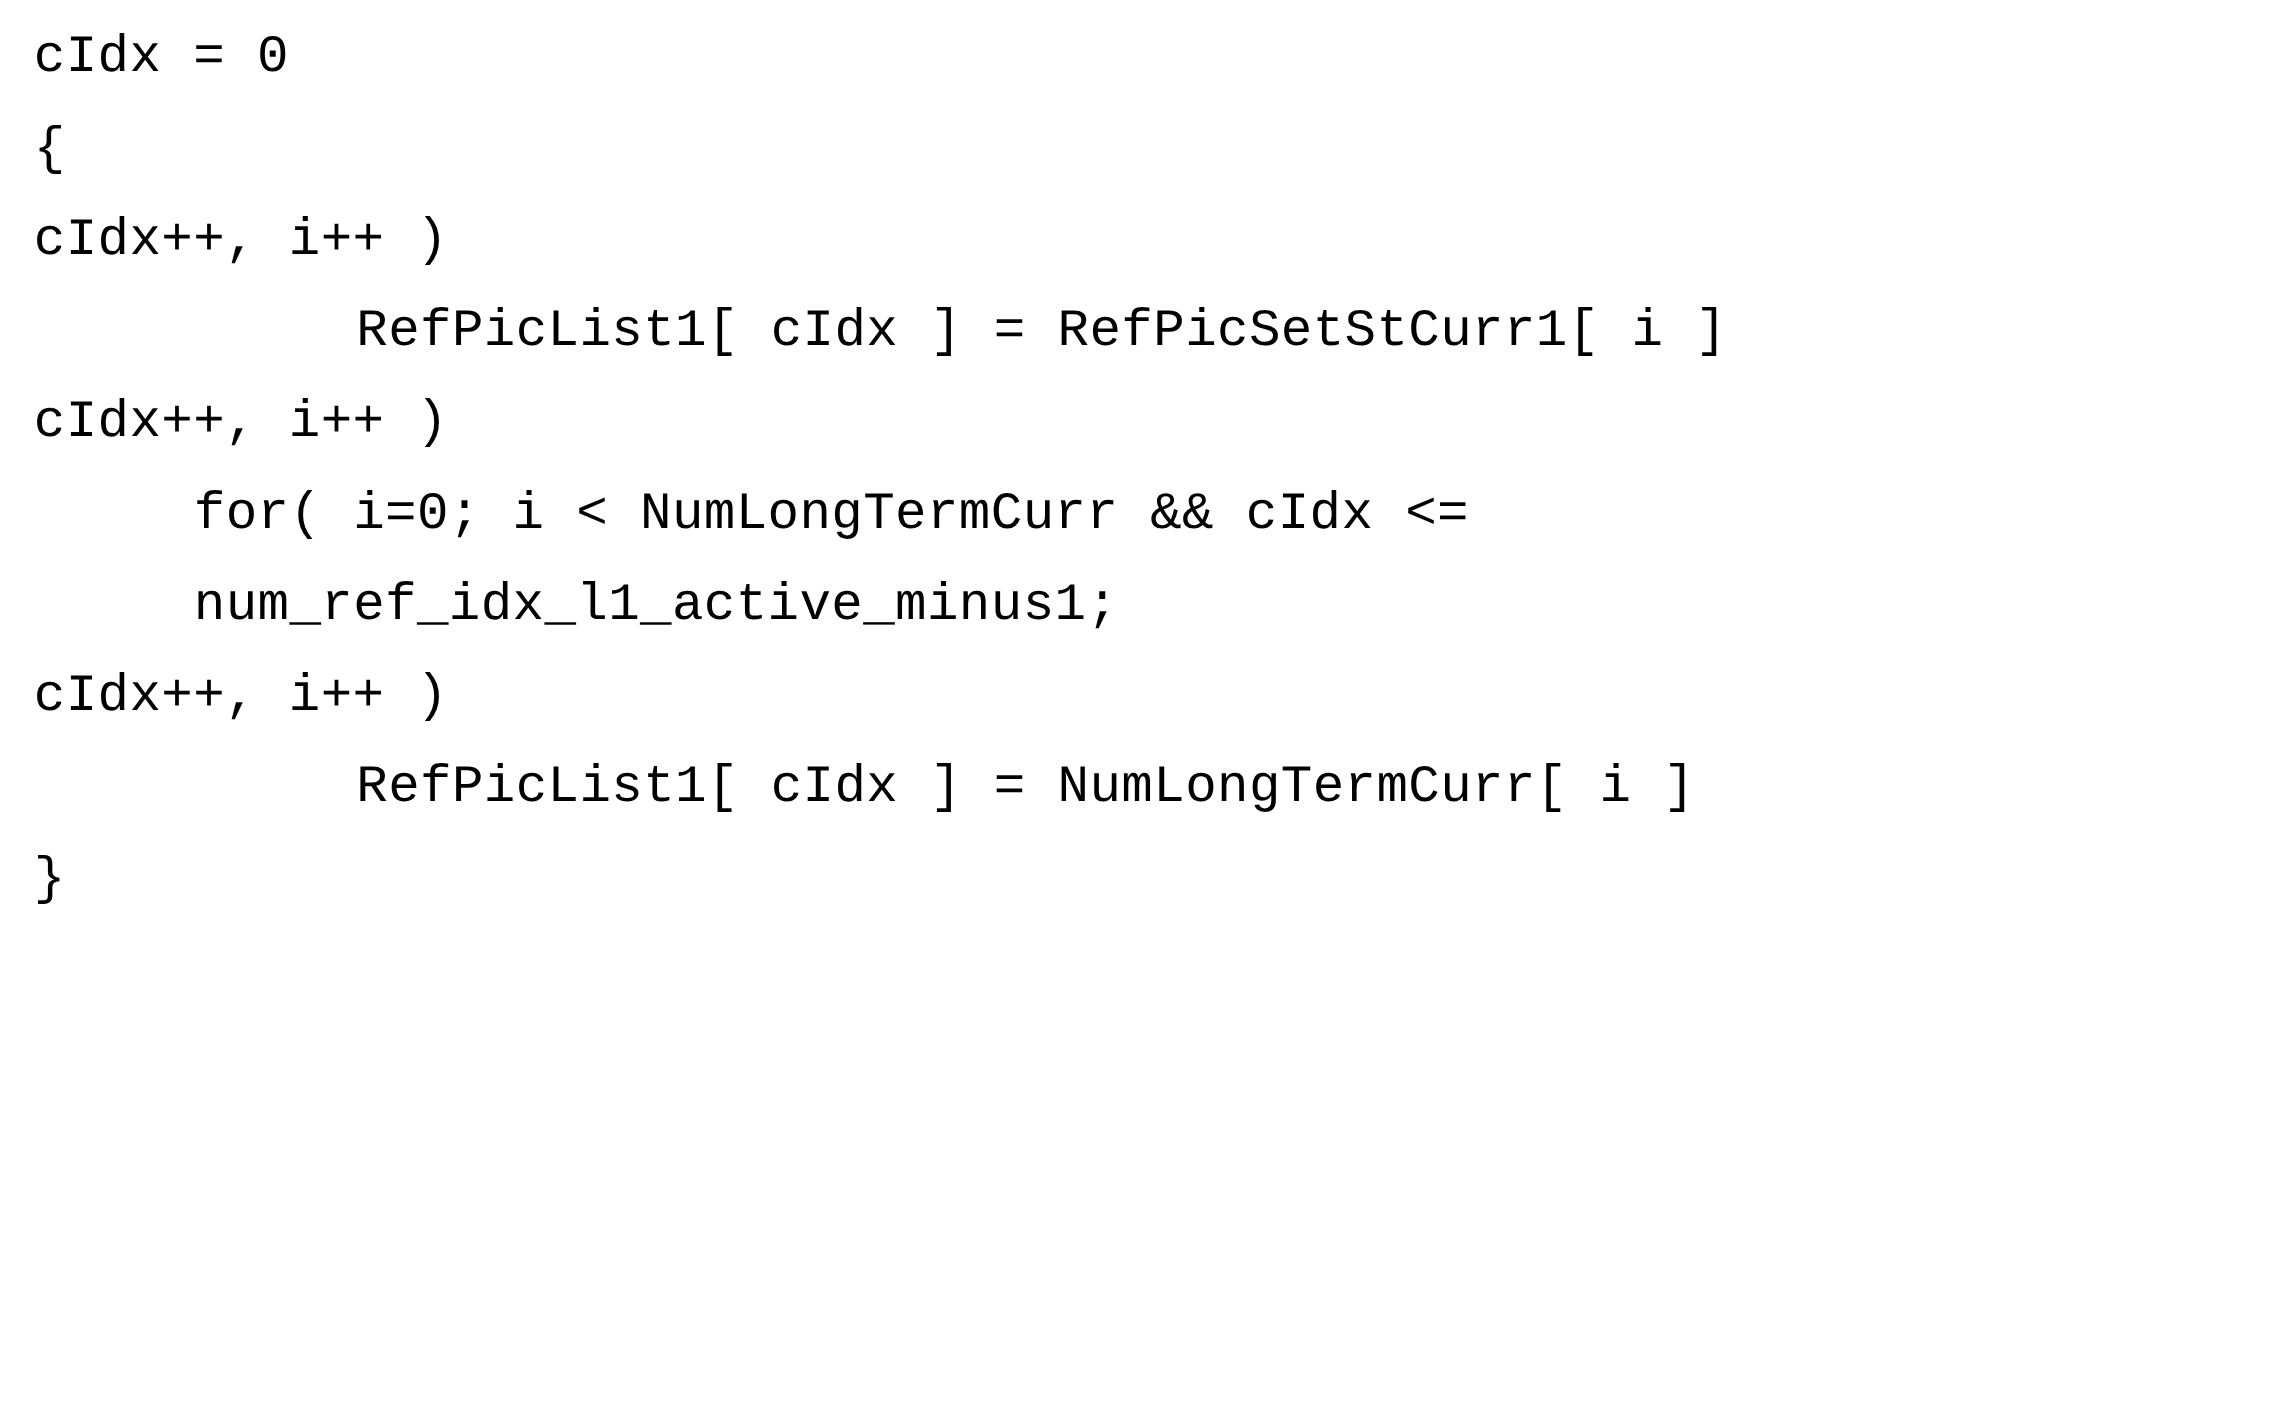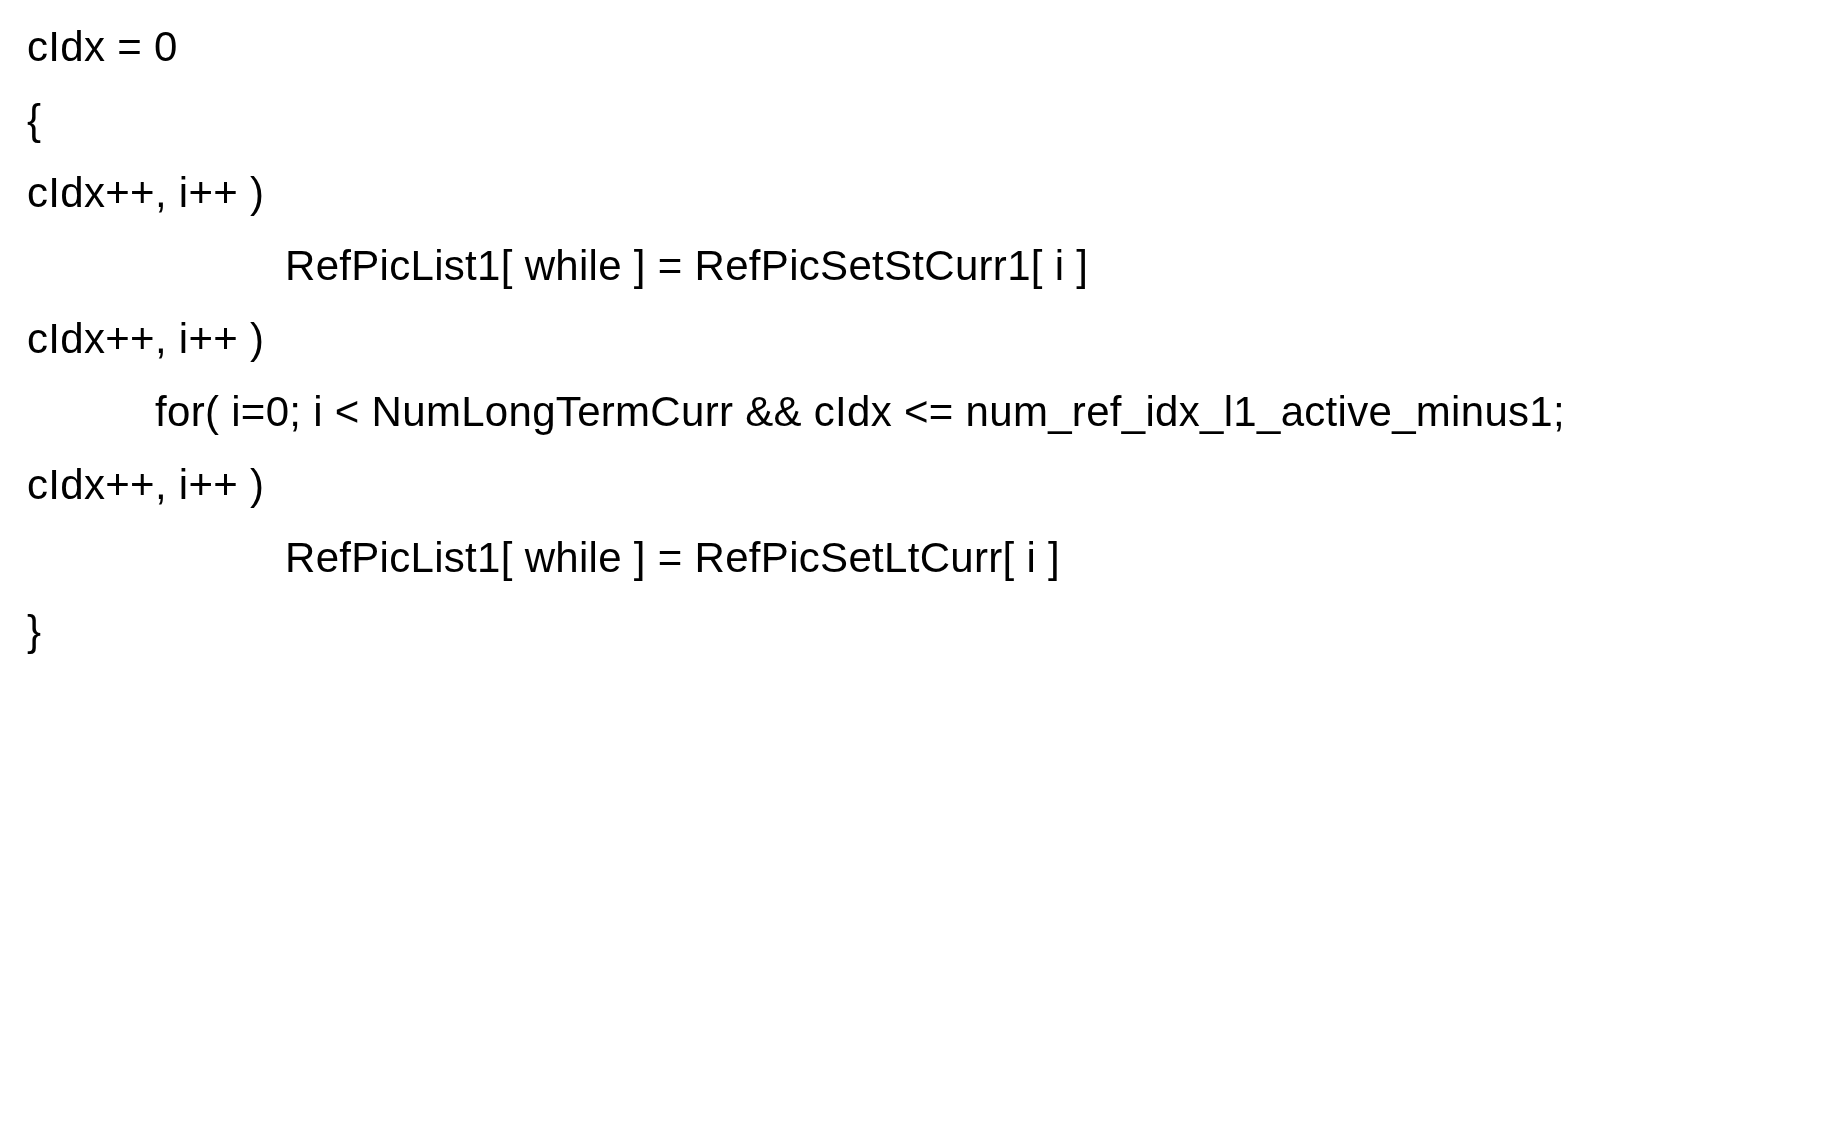--- a/index.html
+++ b/index.html
@@ -6,21 +6,21 @@
     margin: 0;
     padding: 0;
     background: #ffffff;
   }
   .page {
     width: 1829px;
     height: 1131px;
     box-sizing: border-box;
     background: #ffffff;
     color: #000000;
-    font-family: Liberation Sans, sans-serif;
+    font-family: Liberation Mono, monospace;
     font-size: 42px;
     padding: 10px 20px 0 27px;
     overflow: hidden;
   }
   .code-line {
     white-space: pre-wrap;
     line-height: 73px;
     min-height: 73px;
     letter-spacing: 0.3px;
   }
@@ -28,19 +28,19 @@
   .indent-1 { padding-left: 128px; }
   .indent-2 { padding-left: 258px; }
 </style>
 </head>
 <body>
 
 <div class="page">
   <div class="code-line indent-0">cIdx = 0</div>
   <div class="code-line indent-0">{</div>
   <div class="code-line indent-0">cIdx++, i++ )</div>
-  <div class="code-line indent-2">RefPicList1[ while ] = RefPicSetStCurr1[ i ]</div>
+  <div class="code-line indent-2">RefPicList1[ cIdx ] = RefPicSetStCurr1[ i ]</div>
   <div class="code-line indent-0">cIdx++, i++ )</div>
   <div class="code-line indent-1">for( i=0; i &lt; NumLongTermCurr &amp;&amp; cIdx &lt;= num_ref_idx_l1_active_minus1;</div>
   <div class="code-line indent-0">cIdx++, i++ )</div>
-  <div class="code-line indent-2">RefPicList1[ while ] = RefPicSetLtCurr[ i ]</div>
+  <div class="code-line indent-2">RefPicList1[ cIdx ] = NumLongTermCurr[ i ]</div>
   <div class="code-line indent-0">}</div>
 </div>
 
 </body></html>

